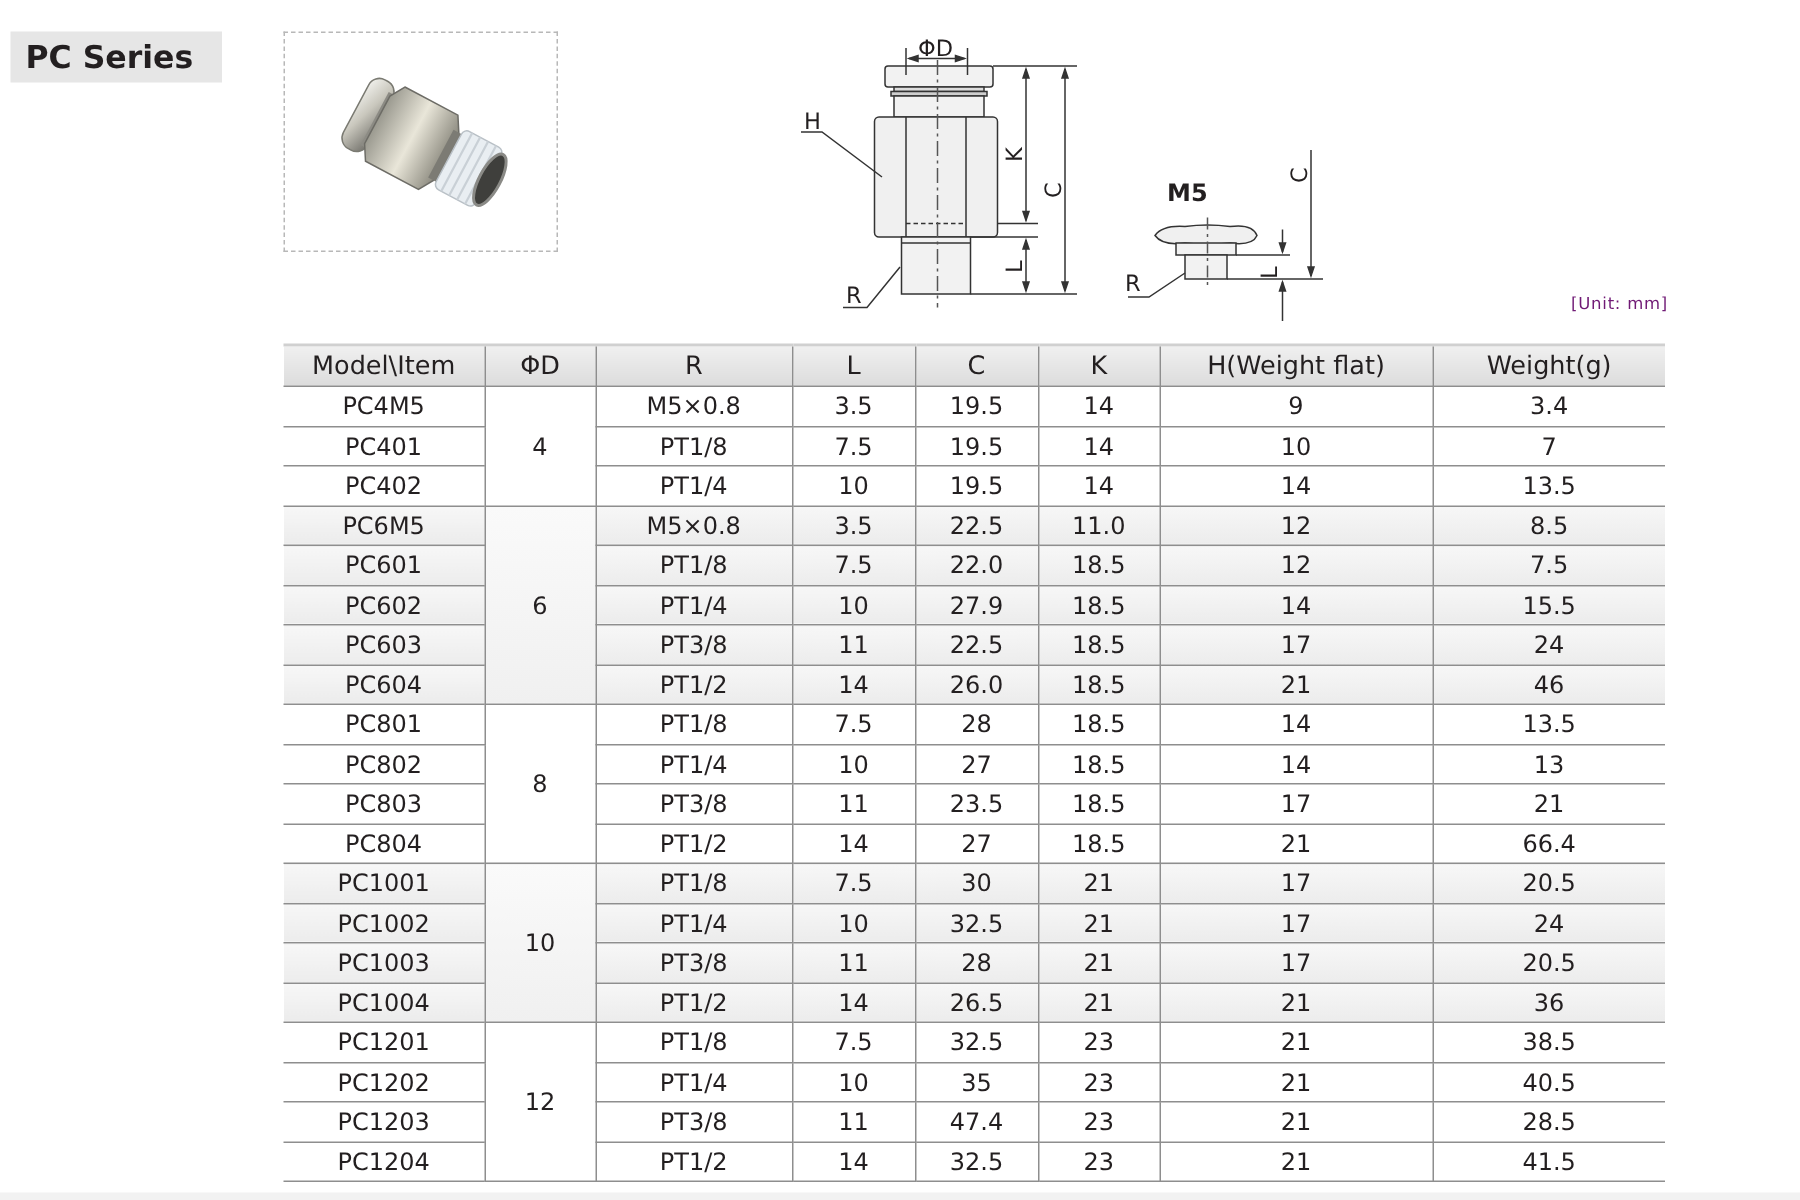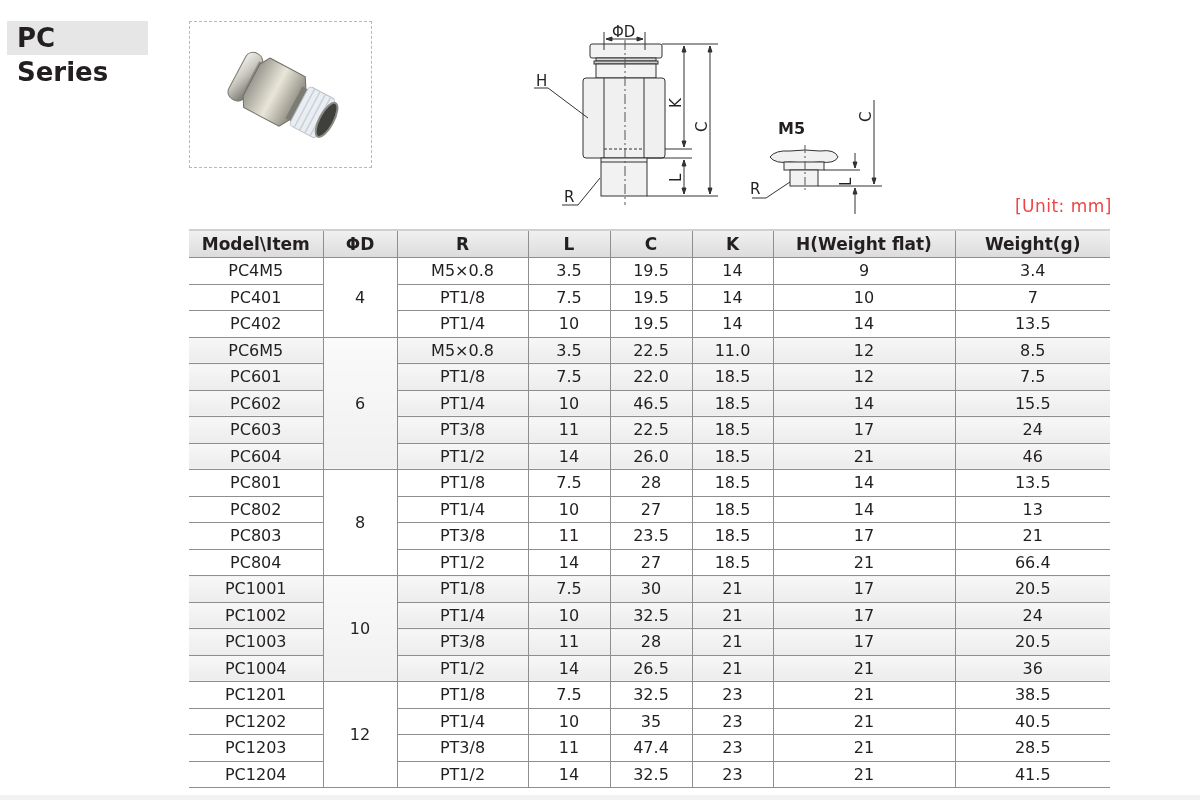--- a/index.html
+++ b/index.html
@@ -5,51 +5,51 @@
   html, body { margin: 0; padding: 0; }
   body {
     width: 1200px; height: 800px; position: relative; overflow: hidden;
     background: #ffffff;
     font-family: "DejaVu Sans", sans-serif;
     color: #231f20;
   }
   .series-title {
     position: absolute; left: 7px; top: 21px; width: 141px; height: 34px;
     background: #e6e6e6;
-    font-family: "DejaVu Sans", sans-serif; font-weight: bold; font-size: 26px;
+    font-family: "DejaVu Sans", sans-serif; font-weight: bold; font-size: 21px;
     line-height: 34px; text-align: left; padding-left: 10px; box-sizing: border-box;
     color: #231f20;
   }
   .photo-frame {
     position: absolute; left: 189px; top: 21px; width: 183px; height: 147px;
     border: 1px dashed #b8b8b8; box-sizing: border-box; background: #fff;
   }
   .photo-frame svg { position: absolute; left: 0; top: 0; }
   .drawing { position: absolute; left: 520px; top: 10px; }
   .unit {
     position: absolute; right: 88px; top: 196px;
-    font-family: "DejaVu Sans", sans-serif; font-size: 17px; color: #ef4444;
+    font-family: "DejaVu Sans", sans-serif; font-size: 11px; color: #701a75;
     letter-spacing: 0.5px;
   }
   table.spec {
     position: absolute; left: 189px; top: 229px;
     border-collapse: collapse; table-layout: fixed;
     font-family: "DejaVu Sans", sans-serif; font-size: 16px; color: #231f20;
   }
   table.spec th, table.spec td {
     border-top: 1px solid #8e8e8e; border-bottom: 1px solid #8e8e8e;
     border-left: 1px solid #8e8e8e; border-right: 1px solid #8e8e8e;
     text-align: center; padding: 0; height: 25.5px; line-height: 25px;
     white-space: nowrap; overflow: hidden;
   }
   table.spec tr > *:first-child { border-left: none; }
   table.spec tr > *:last-child { border-right: none; }
   table.spec th {
     background: linear-gradient(#f0f0f0, #dcdcdc);
-    font-weight: bold; font-size: 17px; height: 26px;
+    font-weight: normal; font-size: 17px; height: 26px;
     border-top: 2px solid #d0d0d0;
   }
   tr.shade td { background: linear-gradient(#f7f7f7, #ececec); }
   tr.white td { background: #ffffff; }
   td.dia { background: #ffffff !important; }
   tr.shade td.dia { background: linear-gradient(#fafafa, #f0f0f0) !important; }
   .bottom-band {
     position: absolute; left: 0; top: 795px; width: 1200px; height: 5px; background: #f2f2f2;
   }
 </style>
@@ -237,21 +237,21 @@
         <td>7.5</td>
         <td>22.0</td>
         <td>18.5</td>
         <td>12</td>
         <td>7.5</td>
       </tr>
       <tr class="shade">
         <td>PC602</td>
         <td>PT1/4</td>
         <td>10</td>
-        <td>46.5</td>
+        <td>27.9</td>
         <td>18.5</td>
         <td>14</td>
         <td>15.5</td>
       </tr>
       <tr class="shade">
         <td>PC603</td>
         <td>PT3/8</td>
         <td>11</td>
         <td>22.5</td>
         <td>18.5</td>

